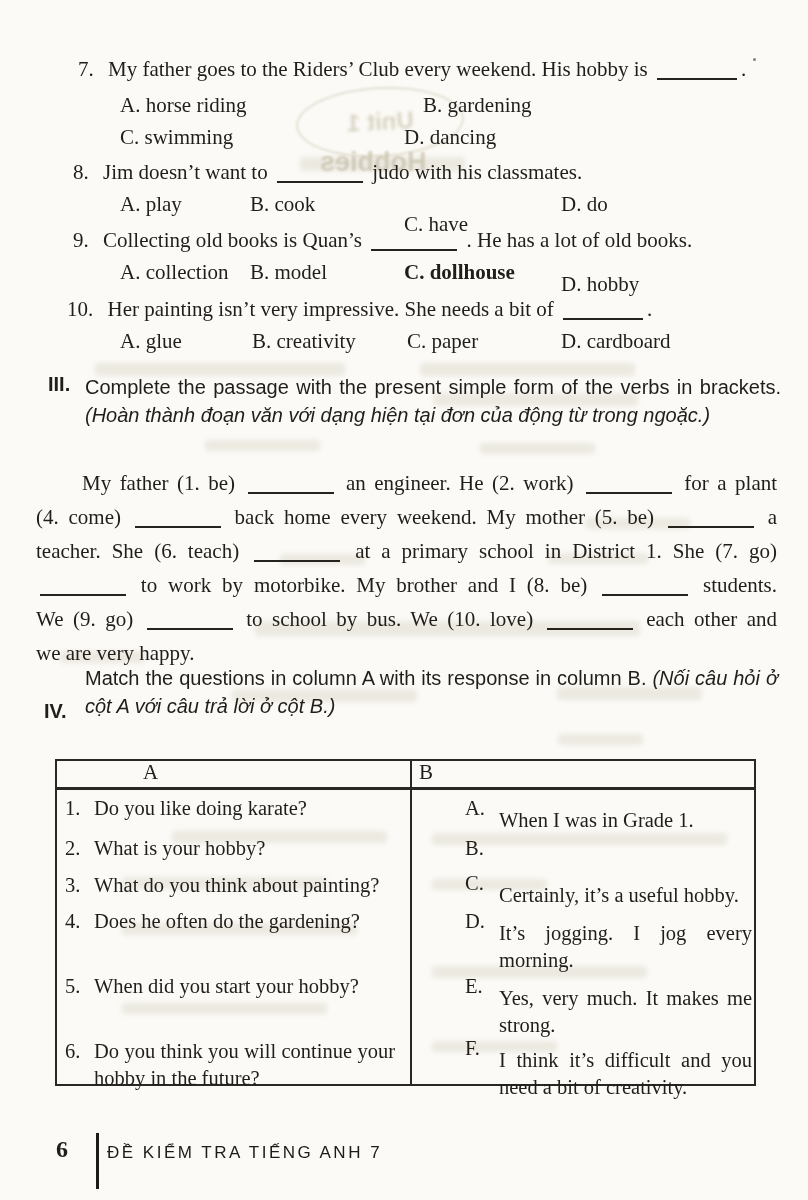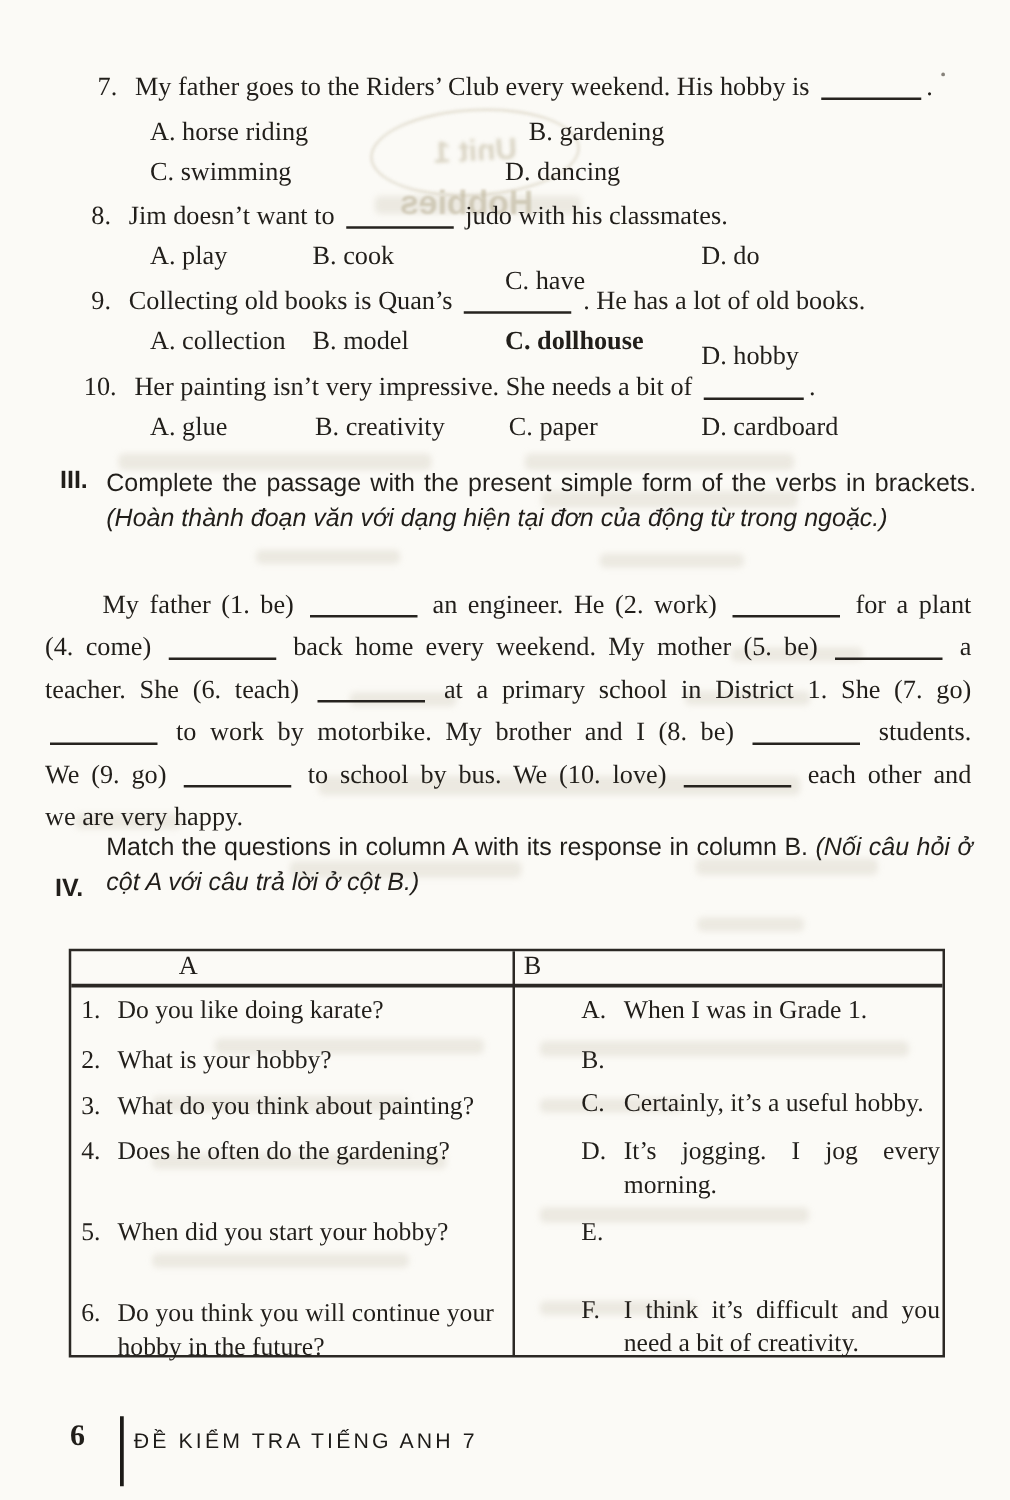--- a/index.html
+++ b/index.html
@@ -59,21 +59,21 @@
   .mt-hline{position:absolute;left:0;right:0;top:26px;height:2.5px;background:#2b2824;}
   .mt-th{position:absolute;font-size:21px;}
   .th-a{left:86px;top:-2px;}
   .th-b{left:362px;top:-2px;}
   .arow{position:absolute;left:8px;width:338px;display:flex;}
   .anum{flex:0 0 29px;}
   .atxt{flex:1;white-space:nowrap;}
   .atxt.wrap{white-space:normal;text-align:justify;}
   .brow{position:absolute;left:408px;width:287px;display:flex;}
   .bletter{flex:0 0 34px;}
-  .btxt{flex:1;white-space:nowrap;}
+  .btxt{flex:1;white-space:nowrap;margin-top:12px;}
   .btxt.wrap{white-space:normal;text-align:justify;}
   
   .pageno{position:absolute;left:56px;top:1136px;font-size:24px;font-weight:700;z-index:1;}
   .footbar{position:absolute;left:96px;top:1133px;width:3px;height:56px;background:#1c1a17;z-index:1;}
   .foottitle{
     position:absolute;left:107px;top:1143px;
     font-family:"Liberation Sans",sans-serif;font-size:17px;
     letter-spacing:2.5px;color:#1d1b18;z-index:1;white-space:nowrap;
   }
   .speck{position:absolute;width:3px;height:3px;border-radius:50%;background:rgba(70,64,56,.65);z-index:1;}
@@ -244,20 +244,21 @@
     <div class="brow" style="top:109px;">
       <span class="bletter">C.</span>
       <span class="btxt">Certainly, it’s a useful hobby.</span>
     </div>
     <div class="brow" style="top:147px;">
       <span class="bletter">D.</span>
       <span class="btxt wrap">It’s jogging. I jog every morning.</span>
     </div>
     <div class="brow" style="top:212px;">
       <span class="bletter">E.</span>
+      <span class="btxt wrap">Yes, very much. It makes me strong.</span>
     </div>
     <div class="brow" style="top:274px;">
       <span class="bletter">F.</span>
       <span class="btxt wrap">I think it’s difficult and you need a bit of creativity.</span>
     </div>
   </div>
 
   <div class="pageno">6</div>
   <div class="footbar"></div>
   <div class="foottitle">ĐỀ KIỂM TRA TIẾNG ANH 7</div>

